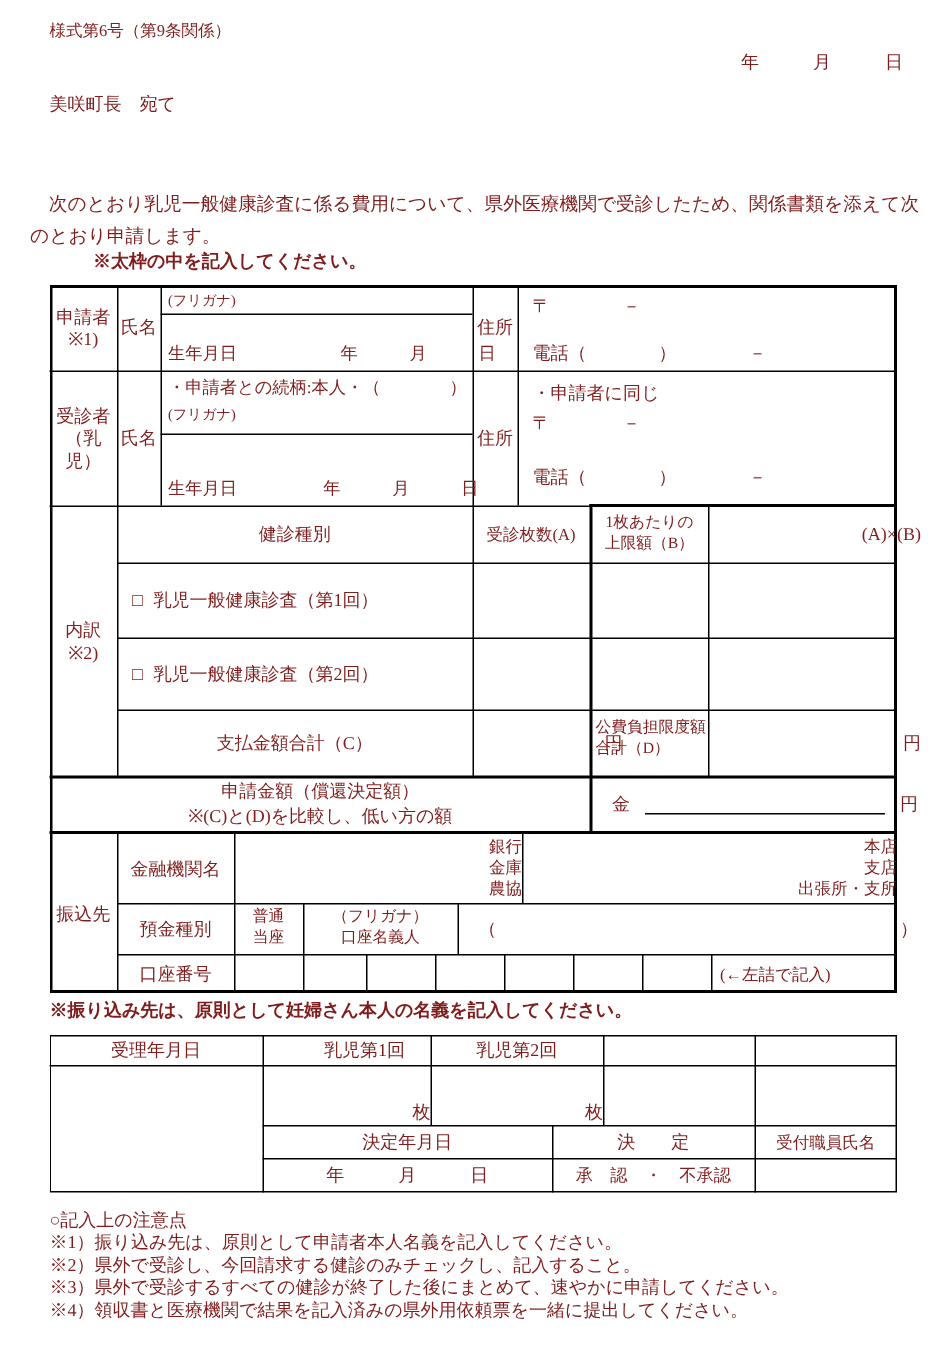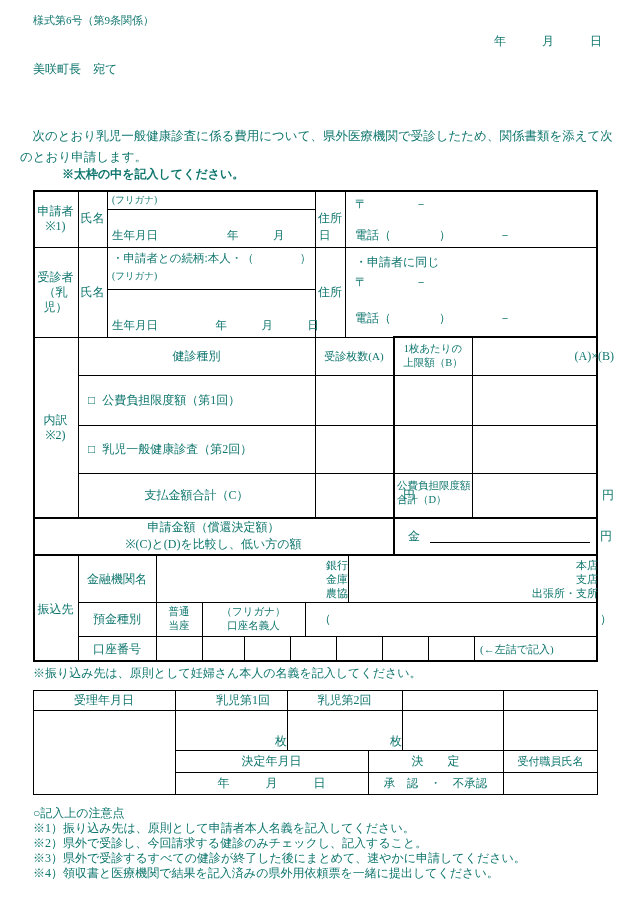--- a/index.html
+++ b/index.html
@@ -1,18 +1,18 @@
 <!DOCTYPE html>
 <html><head>
 <meta charset="utf-8">
 <style>
   html,body { margin:0; padding:0; background:#ffffff; }
   .page {
     position:relative; width:630px; height:903px; background:#ffffff;
-    font-family:"Liberation Serif","DejaVu Serif",serif; color:#0f766e;
+    font-family:"Liberation Serif","DejaVu Serif",serif; color:#7f1d1d;
     font-size:12px; overflow:hidden;
   }
   .abs { position:absolute; }
   .cell { position:absolute; display:flex; }
   .cc { align-items:center; justify-content:center; text-align:center; }
   .vc { align-items:center; }
   .col { flex-direction:column; }
   .vl { position:absolute; width:1px; background:#000; }
   .hl { position:absolute; height:1px; background:#000; }
   .vl.b { width:2px; }
@@ -104,21 +104,21 @@
     <div class="cell cc f11" style="left:282px; top:147px; width:78px; height:38px;">受診枚数(A)</div>
     <div class="cell cc" style="left:45px; top:147px; width:237px; height:38px;">健診種別</div>
     <div class="cell cc col f10 lh14" style="left:361px; top:147px; width:78px; height:38px;">
       <span>1枚あたりの</span>
       <span>上限額（B）</span>
     </div>
     <div class="cell vc right" style="left:439px; top:147px; width:120px; height:38px; padding-right:4px;">(A)×(B)</div>
 
     <div class="cell vc" style="left:45px; top:185px; width:237px; height:50px; padding-left:10px;">
       <span style="margin-right:7px;">□</span>
-      <span>公費負担限度額（第1回）</span>
+      <span>乳児一般健康診査（第1回）</span>
     </div>
     <div class="cell vc" style="left:45px; top:235px; width:237px; height:48px; padding-left:10px;">
       <span style="margin-right:7px;">□</span>
       <span>乳児一般健康診査（第2回）</span>
     </div>
 
     <div class="cell cc" style="left:45px; top:283px; width:237px; height:44px;">支払金額合計（C）</div>
     <div class="cell vc right" style="left:282px; top:283px; width:78px; height:44px; padding-right:4px;">円</div>
     <div class="cell col f10 lh14" style="left:361px; top:283px; width:78px; height:40px; justify-content:center; padding-left:3px;">
       <span>公費負担限度額</span>
@@ -158,21 +158,21 @@
       <span>口座名義人</span>
     </div>
     <div class="cell vc" style="left:272px; top:412px; width:293px; height:34px; padding:0 14px; justify-content:space-between;">
       <span>（</span>
       <span>）</span>
     </div>
     <div class="cell cc" style="left:45px; top:446px; width:78px; height:26px;">口座番号</div>
     <div class="cell vc f11" style="left:441px; top:446px; width:124px; height:26px; padding-left:6px;">(←左詰で記入)</div>
   </div>
 
-  <div class="abs" style="left:33px; top:665px;">※振り込み先は、原則として妊婦さん本人の名義を記入してください。</div>
+  <div class="abs" style="left:33px; top:665px;font-weight:bold;">※振り込み先は、原則として妊婦さん本人の名義を記入してください。</div>
 
   <div class="abs t2">
     <div class="hl" style="left:0; top:20px; width:565px;"></div>
     <div class="hl" style="left:142px; top:60px; width:423px;"></div>
     <div class="hl" style="left:142px; top:82px; width:423px;"></div>
     <div class="vl" style="left:142px; top:0; height:105px;"></div>
     <div class="vl" style="left:254px; top:0; height:60px;"></div>
     <div class="vl" style="left:369px; top:0; height:60px;"></div>
     <div class="vl" style="left:470px; top:0; height:105px;"></div>
     <div class="vl" style="left:335px; top:60px; height:45px;"></div>

